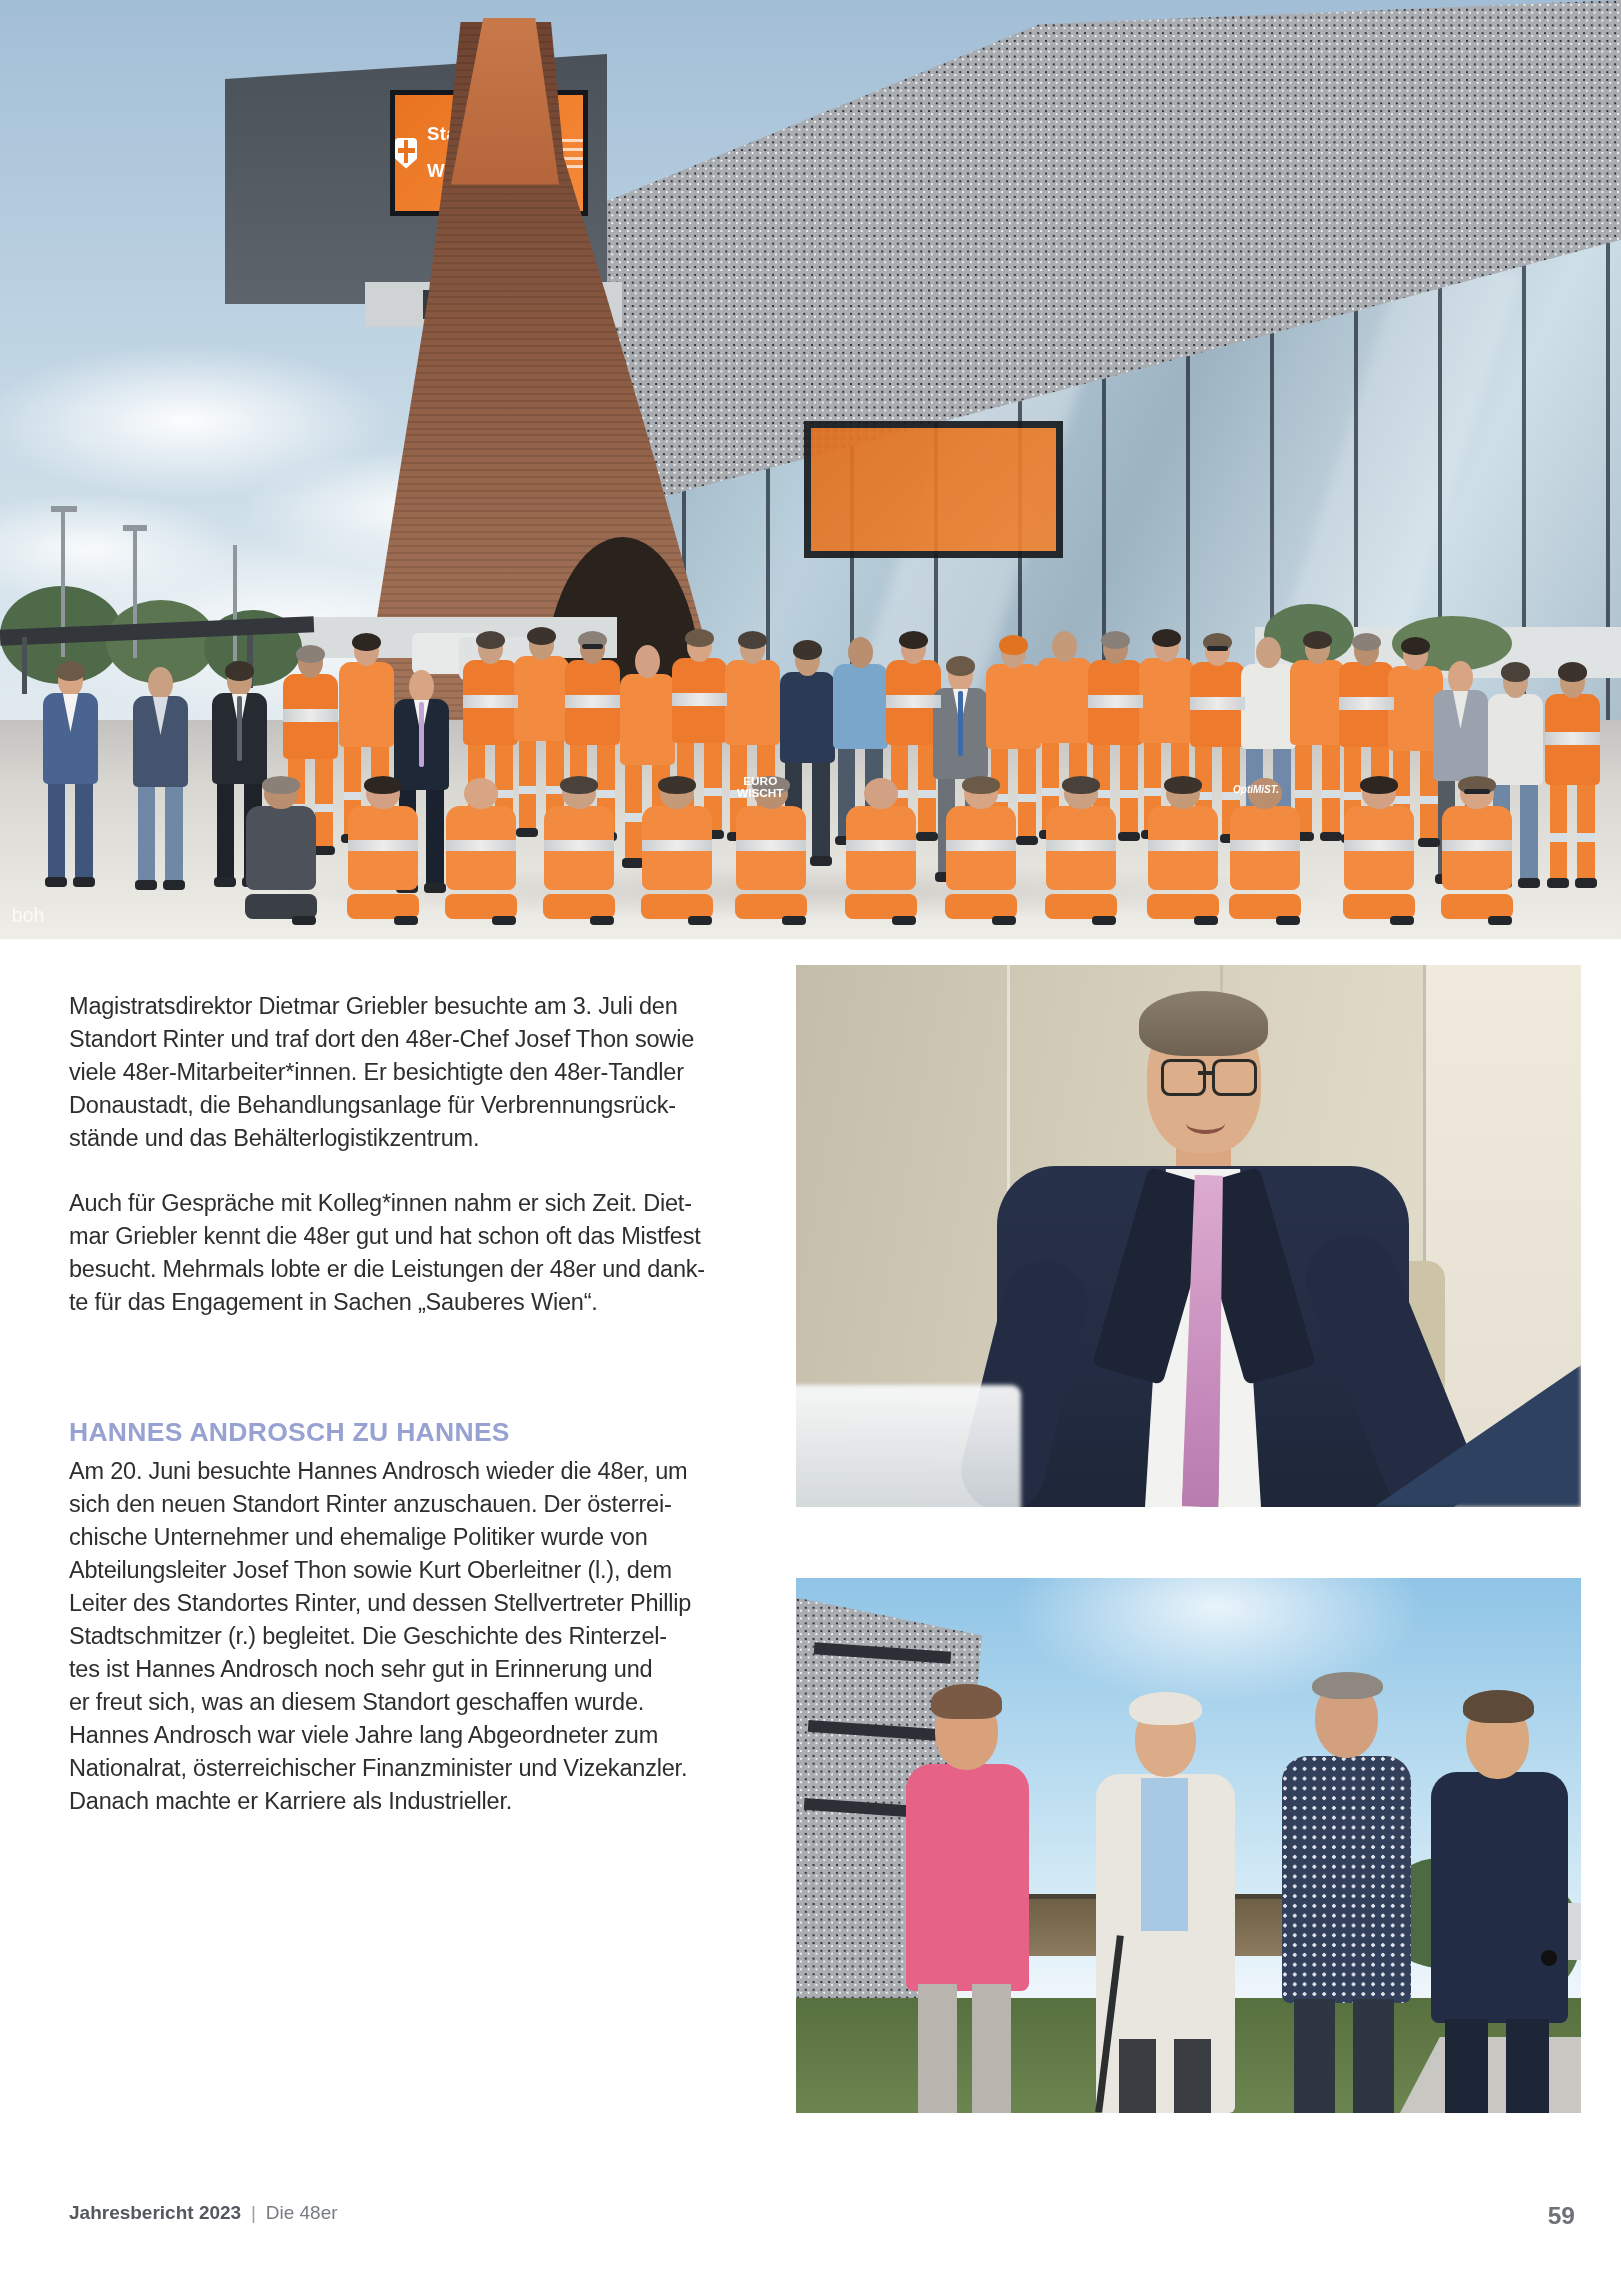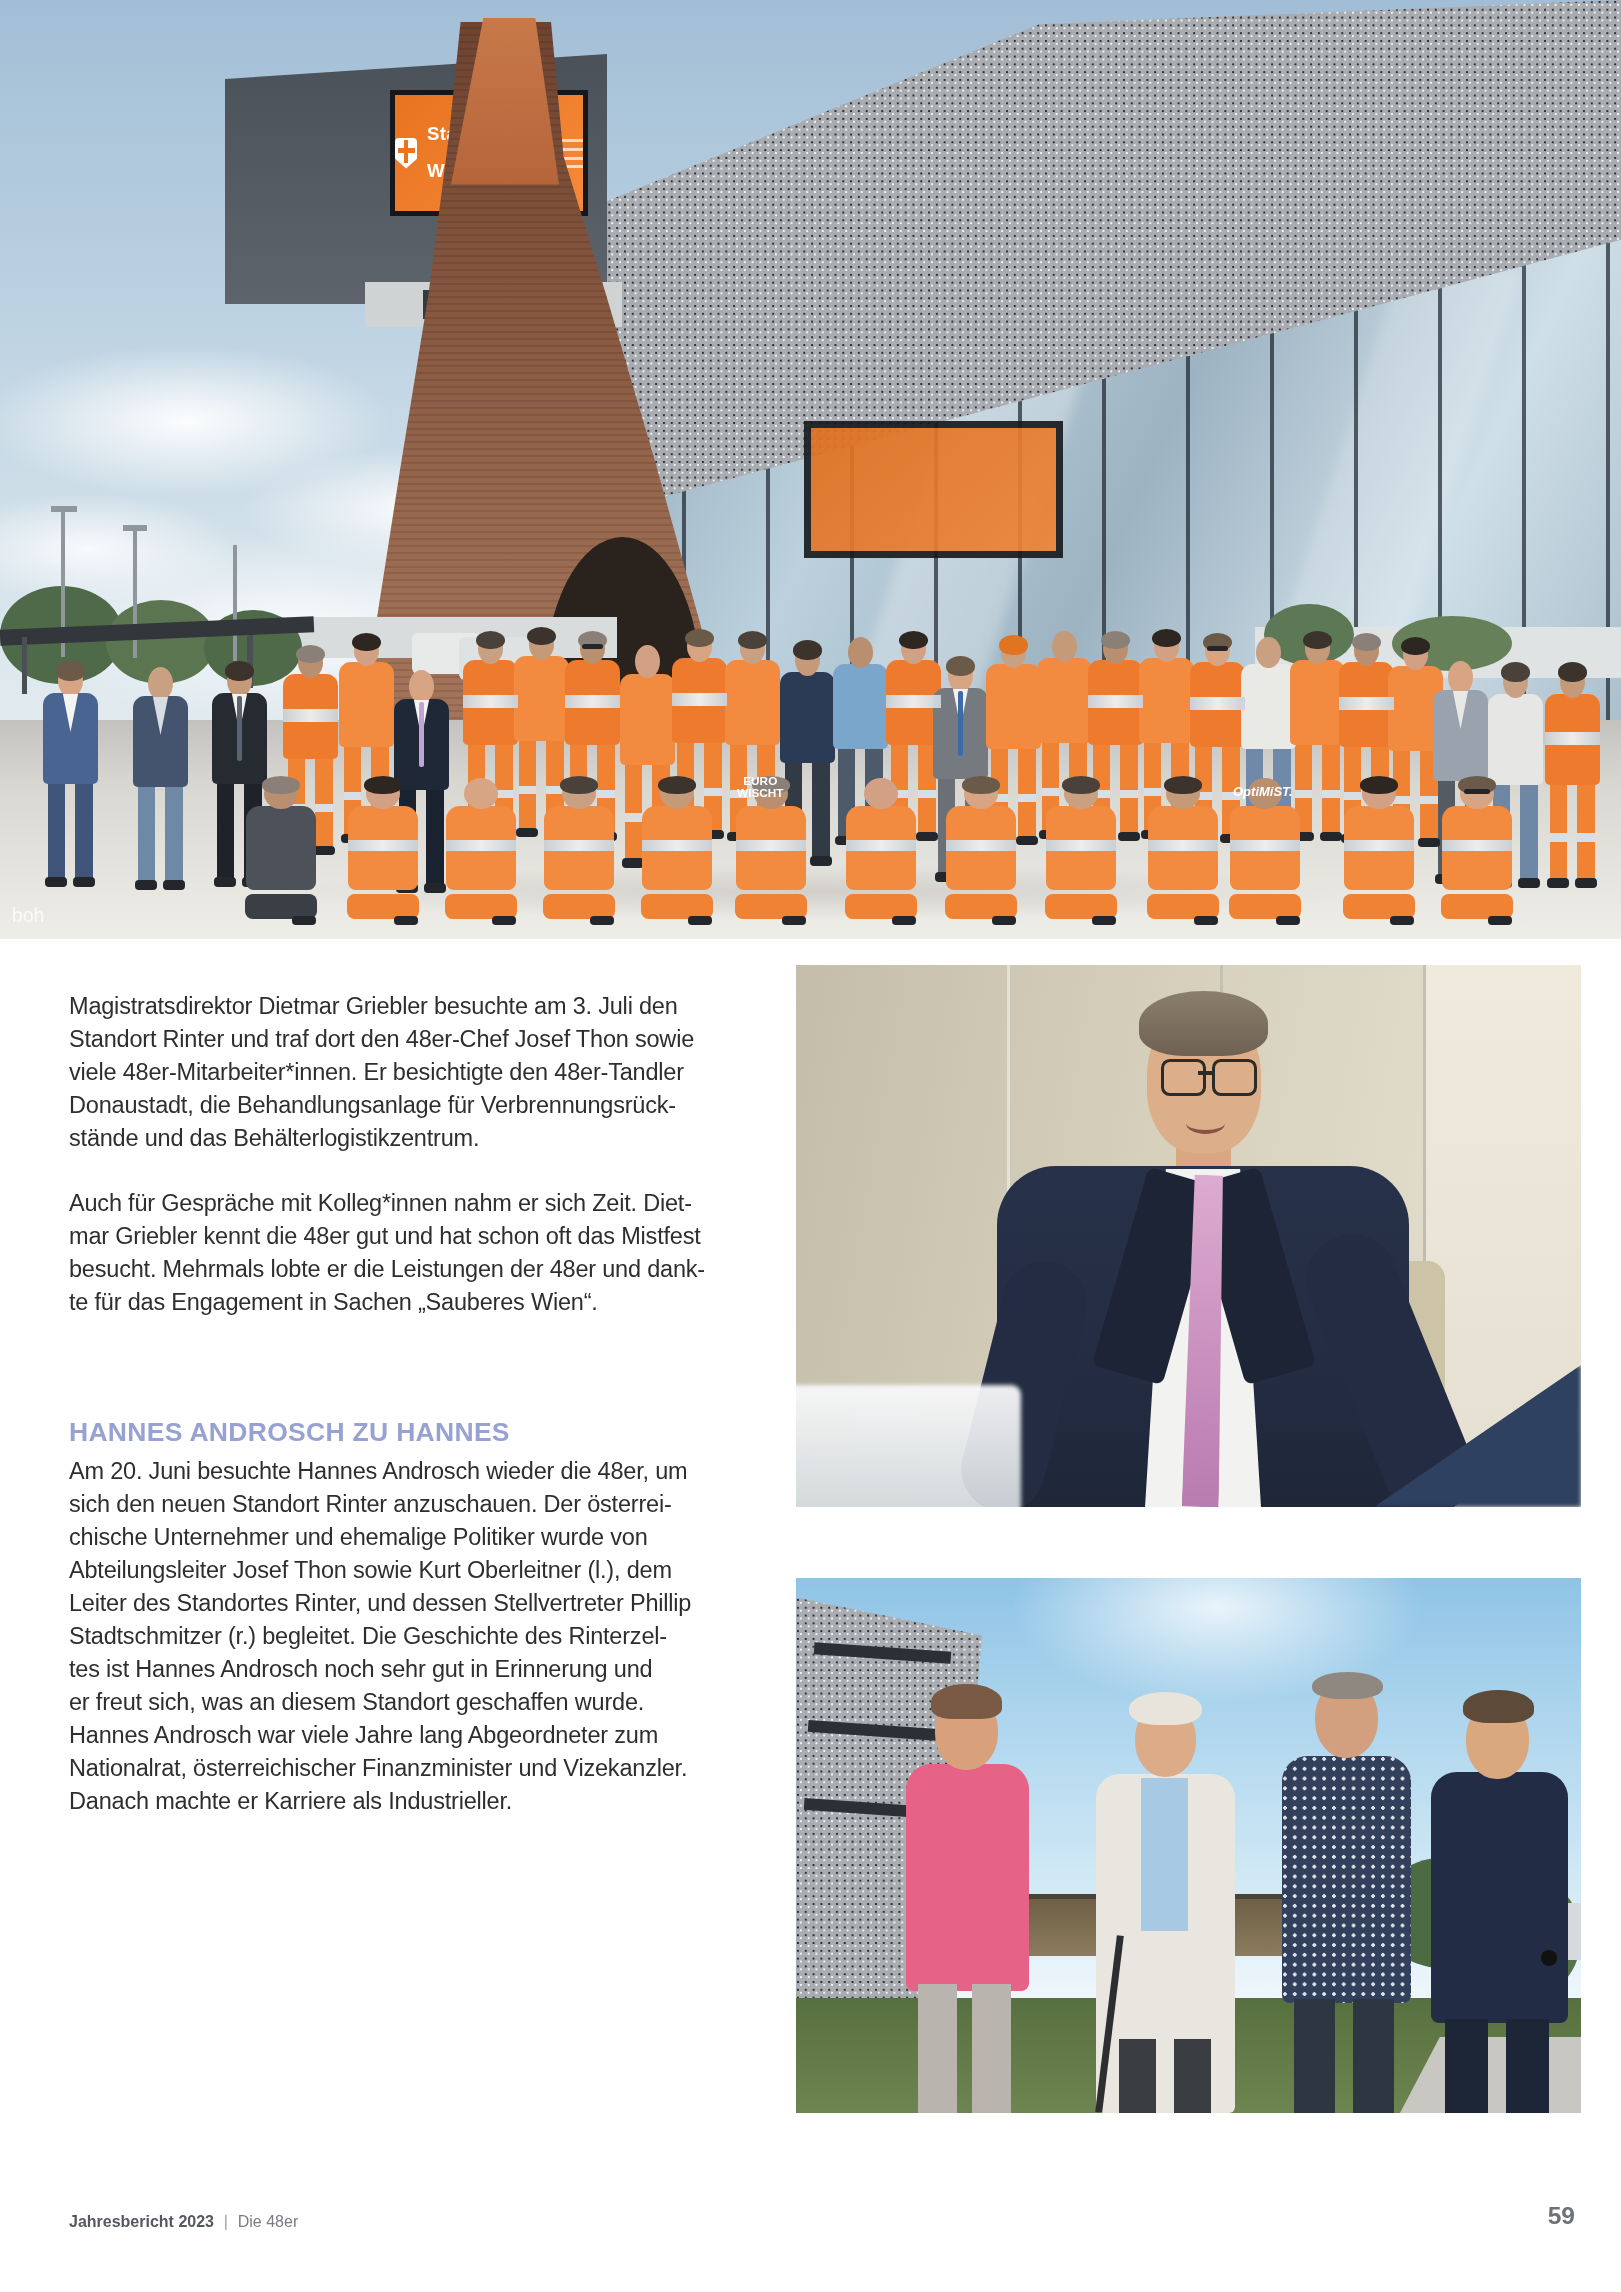--- a/index.html
+++ b/index.html
@@ -70,21 +70,21 @@
             color:#98a2d2;font-weight:bold;}
   .para{margin:8px 0 32px 0;white-space:pre-line;}
   .sec2{margin-top:98px;}
 
   
   .photo{position:absolute;left:796px;width:785px;overflow:hidden;background:#cfc8b4;}
   .caption{position:absolute;left:796px;width:785px;text-align:right;color:#8b9095;
            font-size:22.5px;letter-spacing:-0.2px;}
 
   
-  .footer-left{position:absolute;left:69px;top:2202px;font-size:16px;color:#787c82;margin-top:11px;}
+  .footer-left{position:absolute;left:69px;top:2202px;font-size:19px;color:#787c82;}
   .footer-left b{color:#55585f;font-weight:bold;}
   .footer-sep{color:#9a9ea3;padding:0 9.8px;font-weight:normal;}
   .page-num{position:absolute;top:2202px;right:46px;font-size:24.5px;font-weight:bold;color:#6e7277;}
 </style>
 </head>
 <body>
 
 <div class="page">
 
   <div class="hero">
@@ -594,21 +594,21 @@
           <div class="shades"></div>
           <div class="torso" style="background: rgb(242, 138, 63);"></div>
           <div class="band"></div>
           <div class="thigh" style="background: rgb(239, 130, 51);"></div>
           <div class="shoeK"></div>
         </div>
       </div>
 
     <div class="tshirt-note" style="left:737px;top:776px;font-size:11.8px;line-height:11.8px;">EURO
 WISCHT</div>
-    <div class="tshirt-note" style="left:1233px;top:784px;font-size:13px;font-style:italic;">OptiMiST.</div>
+    <div class="tshirt-note" style="left:1233px;top:784px;font-size:10px;font-style:italic;">OptiMiST.</div>
 
     <div class="abs" style="left:11.8px;top:904px;z-index:30;color:rgba(255,255,255,.75);font-size:19.6px;">boh</div>
   </div>
 
   <div class="text-col">
     <p class="para">Magistratsdirektor Dietmar Griebler besuchte am 3. Juli den
 Standort Rinter und traf dort den 48er-Chef Josef Thon sowie
 viele 48er-Mitarbeiter*innen. Er besichtigte den 48er-Tandler
 Donaustadt, die Behandlungsanlage für Verbrennungsrück-
 stände und das Behälterlogistikzentrum.</p>

